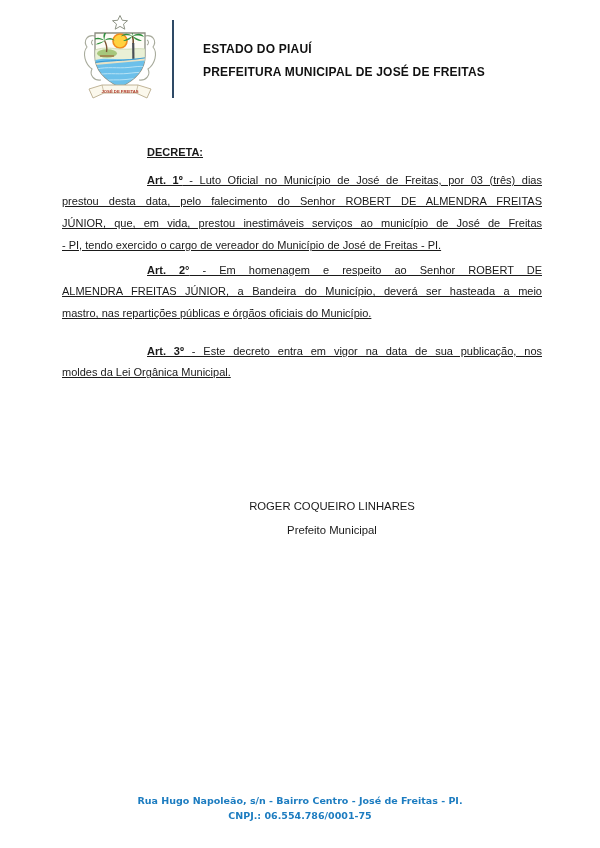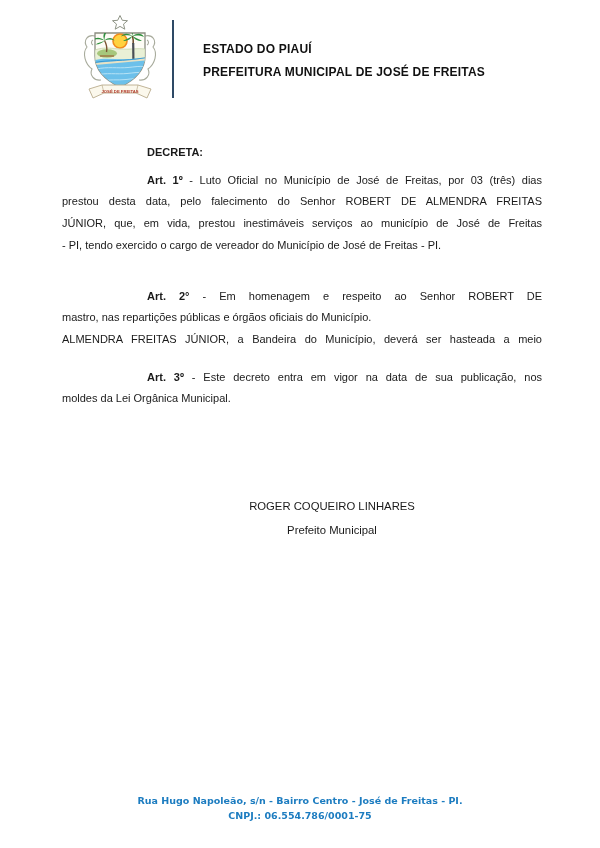--- a/index.html
+++ b/index.html
@@ -24,27 +24,27 @@
     font-weight:bold;font-size:12px;line-height:23px;
     letter-spacing:.2px;color:#111;
     white-space:nowrap;
   }
 
   
   .content{
     position:absolute;left:62px;top:142px;width:480px;
     font-size:11px;line-height:21.7px;color:#1a1a1a;
   }
-  .line{text-align:justify;text-align-last:justify;}
+  .line{text-align:justify;text-align-last:justify;text-decoration:underline;}
   .line.last{text-align:last;text-align-last:left;}
   .indent{padding-left:85px;}
   .b{font-weight:bold;}
   .decreta{font-weight:bold;text-align-last:left;}
   .art1{margin-top:6px;}
-  .art2{margin-top:29px;}
+  .art2{margin-top:3px;}
   .art3{margin-top:16px;}
 
   
   .signature{
     position:absolute;left:0;top:495px;width:600px;
     text-align:center;font-size:11.3px;line-height:23.5px;color:#1a1a1a;margin-left:32px;
   }
 
   
   .footer{
@@ -136,22 +136,22 @@
 
     <div class="art1">
       <div class="line indent"><span class="b">Art. 1º</span><span> - Luto Oficial no Município de José de Freitas, por 03 (três) dias</span></div>
       <div class="line">prestou desta data, pelo falecimento do Senhor ROBERT DE ALMENDRA FREITAS</div>
       <div class="line">JÚNIOR, que, em vida, prestou inestimáveis serviços ao município de José de Freitas</div>
       <div class="line last">- PI, tendo exercido o cargo de vereador do Município de José de Freitas - PI.</div>
     </div>
 
     <div class="art2">
       <div class="line indent"><span class="b">Art. 2°</span><span> - Em homenagem e respeito ao Senhor ROBERT DE</span></div>
+      <div class="line">ALMENDRA FREITAS JÚNIOR, a Bandeira do Município, deverá ser hasteada a meio</div>
       <div class="line last">mastro, nas repartições públicas e órgãos oficiais do Município.</div>
-      <div class="line">ALMENDRA FREITAS JÚNIOR, a Bandeira do Município, deverá ser hasteada a meio</div>
     </div>
 
     <div class="art3">
       <div class="line indent"><span class="b">Art. 3º</span><span> - Este decreto entra em vigor na data de sua publicação, nos</span></div>
       <div class="line last">moldes da Lei Orgânica Municipal.</div>
     </div>
 
   </div>
 
   <div class="signature">

